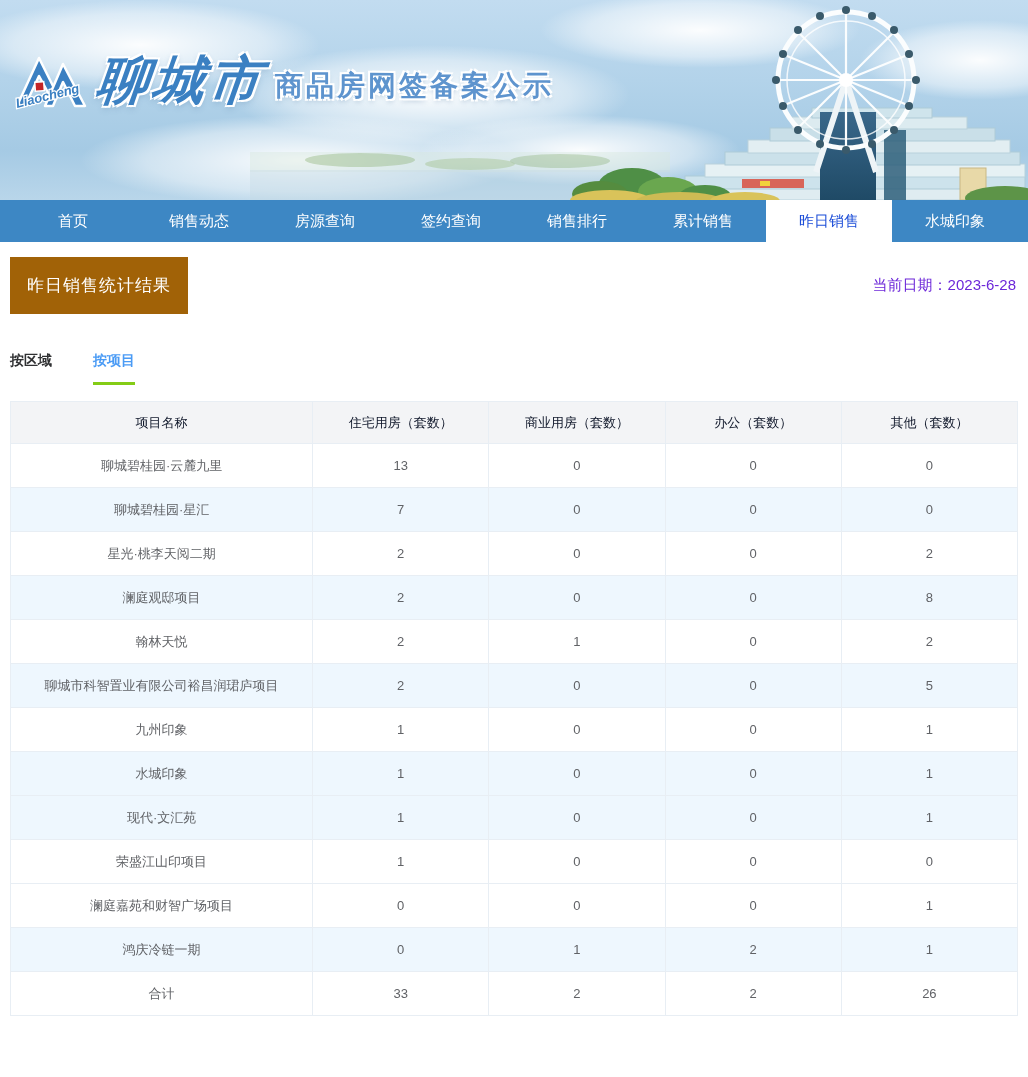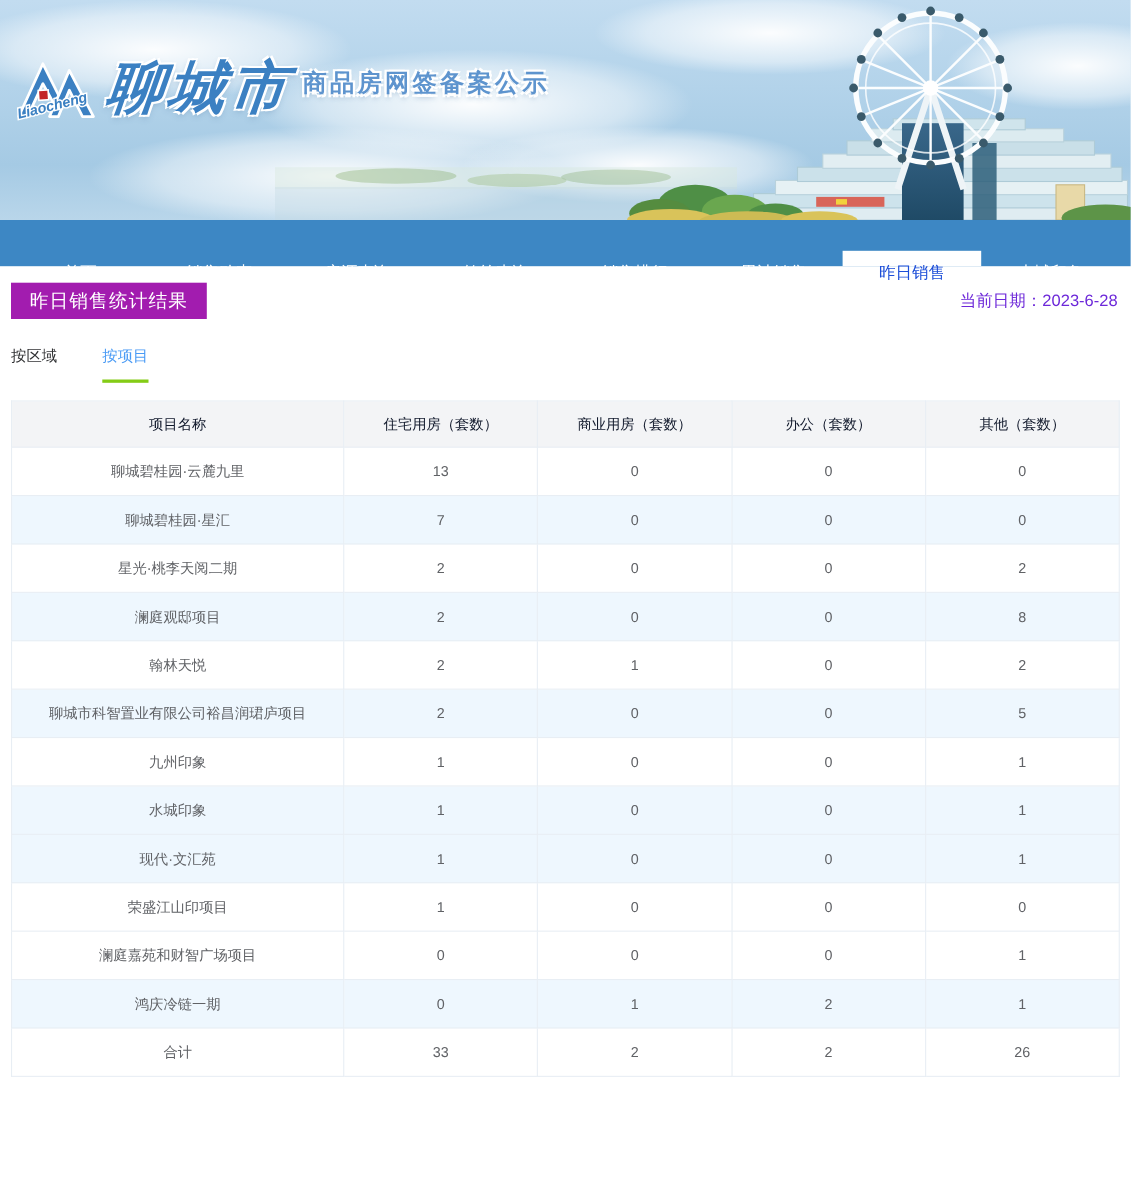--- a/index.html
+++ b/index.html
@@ -18,43 +18,43 @@
   .banner-left {
     position:absolute; left:15px; top:50px; display:flex; align-items:flex-start; z-index:2;
   }
   .logo-box { position:relative; width:72px; height:64px; }
   .city-name {
     font-size:52px; font-weight:900; color:#3b80c2; letter-spacing:4px;
     font-style:italic; transform:skewX(-6deg); line-height:60px; margin-left:10px;
     text-shadow:-2px -2px 0 #fff,2px -2px 0 #fff,-2px 2px 0 #fff,2px 2px 0 #fff,0 3px 6px rgba(90,130,170,.45);
   }
   .site-title {
-    font-size:22px; font-weight:bold; color:#5e94ce; letter-spacing:3px;
-    line-height:40px; margin-left:10px; margin-top:6px;
+    font-size:28px; font-weight:bold; color:#5e94ce; letter-spacing:3px;
+    line-height:40px; margin-left:10px; margin-top:16px;
     text-shadow:-2px -2px 0 #fff,2px -2px 0 #fff,-2px 2px 0 #fff,2px 2px 0 #fff,0 3px 5px rgba(90,130,170,.4);
   }
 
   
   .nav { width:1028px; height:42px; background:#3d87c4; }
   .nav-inner { margin:0 10px; height:42px; display:flex; }
   .nav-item {
-    flex:1; text-align:center; line-height:42px; font-size:15px; color:#ffffff; cursor:pointer;margin-top:28px;
+    flex:1; text-align:center; line-height:42px; font-size:15px; color:#ffffff; cursor:pointer;
   }
   .nav-item.active { background:#ffffff; color:#1d4ed8; }
 
   
   .content { padding:0 10px; }
   .title-row { margin-top:15px; display:flex; justify-content:space-between; align-items:center; }
   .section-badge {
-    background:#a21caf; color:#ffffff; font-size:17px; line-height:33px;
-    padding:0 17px; letter-spacing:1px;
+    background:#a16207; color:#ffffff; font-size:17px; line-height:33px;
+    padding:12px 17px; letter-spacing:1px;
   }
   .current-date { font-size:15px; color:#6d28d9; padding-right:2px; }
 
-  .tabs { margin-top:25px; display:flex; }
+  .tabs { margin-top:38px; display:flex;font-weight:bold; }
   .tab { font-size:14px; color:#303133; margin-right:41px; padding-bottom:12px; cursor:pointer; }
   .tab.active { color:#4a9bf5; border-bottom:3px solid #84cc16; }
 
   
   table.stat { width:100%; margin-top:16px; border-collapse:collapse; border:1px solid #e3ebf2; }
   table.stat th, table.stat td {
     border:1px solid #e8eef4; text-align:center; font-weight:normal;
   }
   table.stat th {
     background:#f3f4f6; color:#0f172a; font-size:13px; height:42px;

